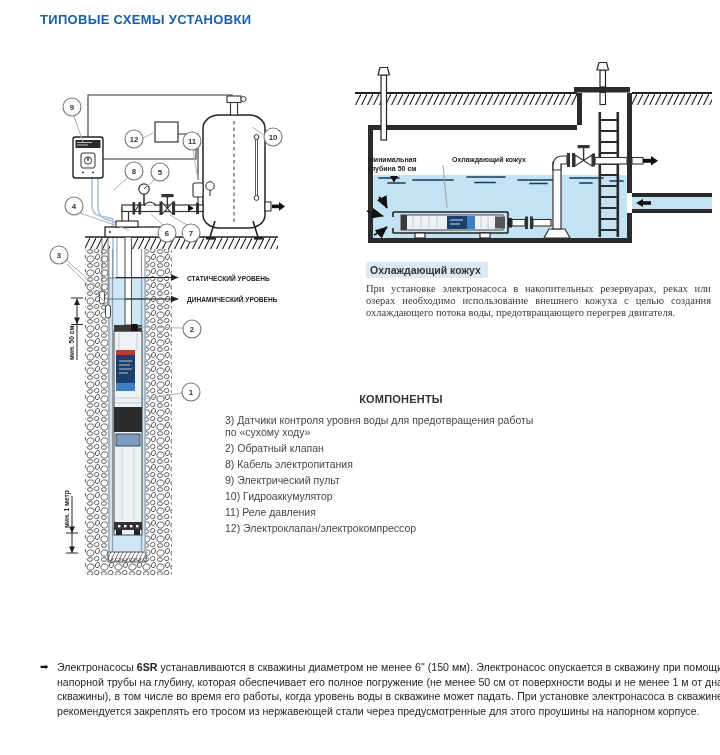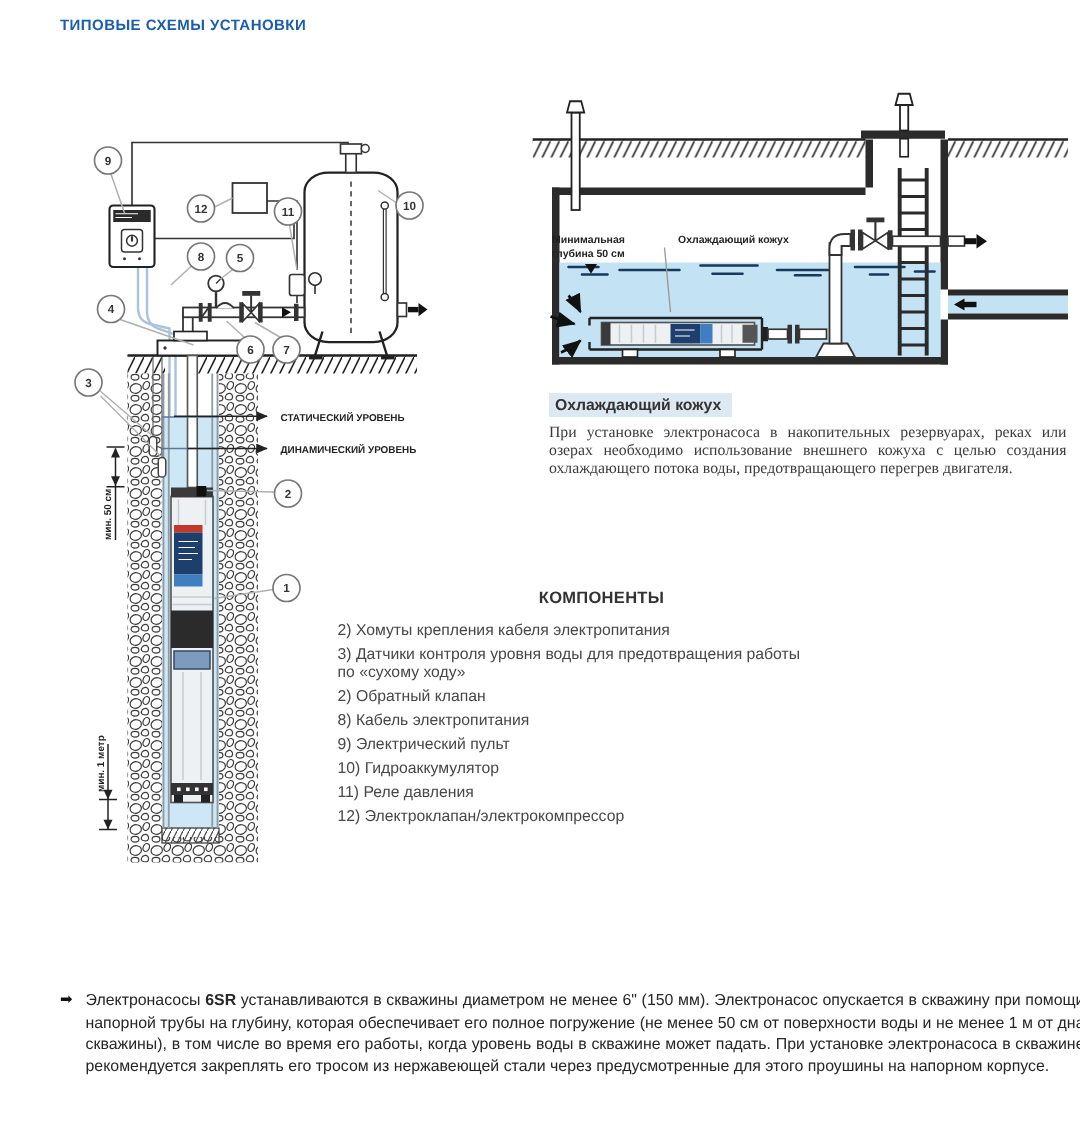--- a/index.html
+++ b/index.html
@@ -1,19 +1,19 @@
 <!DOCTYPE html>
 <html><head>
 <meta charset="utf-8">
 <style>
   html,body{margin:0;padding:0;background:#fff;}
   #canvas{position:relative;width:720px;height:755px;background:#fff;overflow:hidden;
           font-family:"Liberation Sans",sans-serif;}
   .abs{position:absolute;}
-  #page-title{left:40px;top:12px;font-size:10px;font-weight:bold;color:#1b5ea9;letter-spacing:.3px;}
+  #page-title{left:40px;top:12px;font-size:13px;font-weight:bold;color:#1b5ea9;letter-spacing:.3px;}
   
   #cool-head{left:366px;top:262px;background:#dce8f2;color:#333;font-size:10.5px;font-weight:bold;
              padding:2px 7px 2px 4px;}
   #cool-body{left:366px;top:283px;width:345px;font-size:10.5px;line-height:12px;color:#3b3b3b;
              text-align:justify;font-family:Liberation Serif, serif;}
   
   #components{left:225px;top:393px;width:352px;color:#474747;}
   #comp-head{font-size:11px;font-weight:bold;color:#333;margin:0 0 9px 0;letter-spacing:.2px;text-align:center;}
   .comp-item{font-size:10.5px;line-height:12px;margin:0 0 4px 0;white-space:pre-line;}
   
@@ -453,21 +453,20 @@
     <text x="13" y="113" font-size="7" font-weight="bold" fill="#222">глубина 50 см</text>
     <line x1="88" y1="107" x2="92" y2="150" stroke="#999" stroke-width="0.9"></line>
     <text x="97" y="104" font-size="7" font-weight="bold" fill="#222">Охлаждающий кожух</text>
   </svg>
 
   <div id="cool-head" class="abs">Охлаждающий кожух</div>
   <div id="cool-body" class="abs">При установке электронасоса в накопительных резервуарах, реках или озерах необходимо использование внешнего кожуха с целью создания охлаждающего потока воды, предотвращающего перегрев двигателя.</div>
 
   <div id="components" class="abs">
     <div id="comp-head">КОМПОНЕНТЫ</div>
-    <div class="comp-item">2) Хомуты крепления кабеля электропитания</div>
     <div class="comp-item">3) Датчики контроля уровня воды для предотвращения работы
 по «сухому ходу»</div>
     <div class="comp-item">2) Обратный клапан</div>
     <div class="comp-item">8) Кабель электропитания</div>
     <div class="comp-item">9) Электрический пульт</div>
     <div class="comp-item">10) Гидроаккумулятор</div>
     <div class="comp-item">11) Реле давления</div>
     <div class="comp-item">12) Электроклапан/электрокомпрессор</div>
   </div>
 

